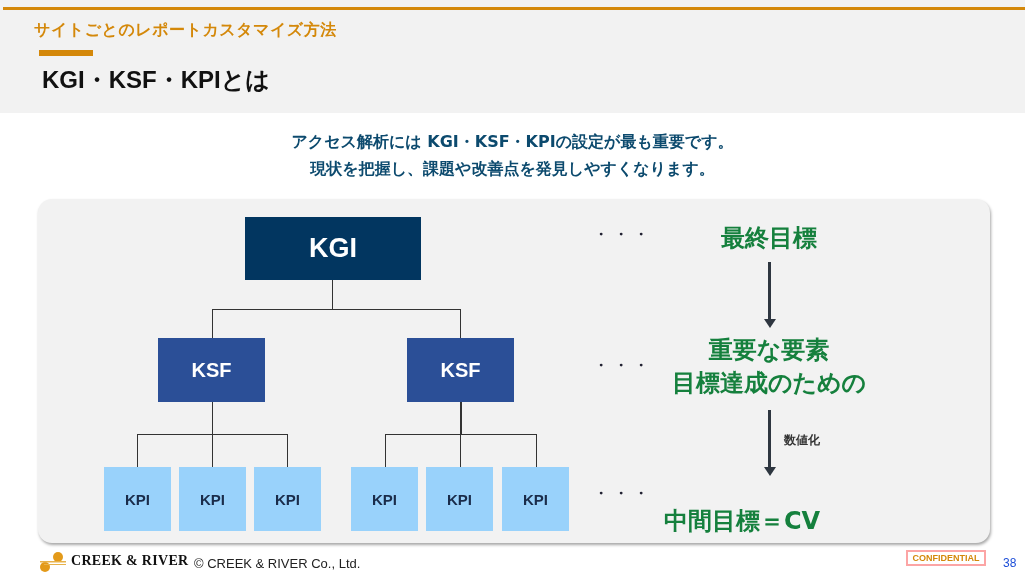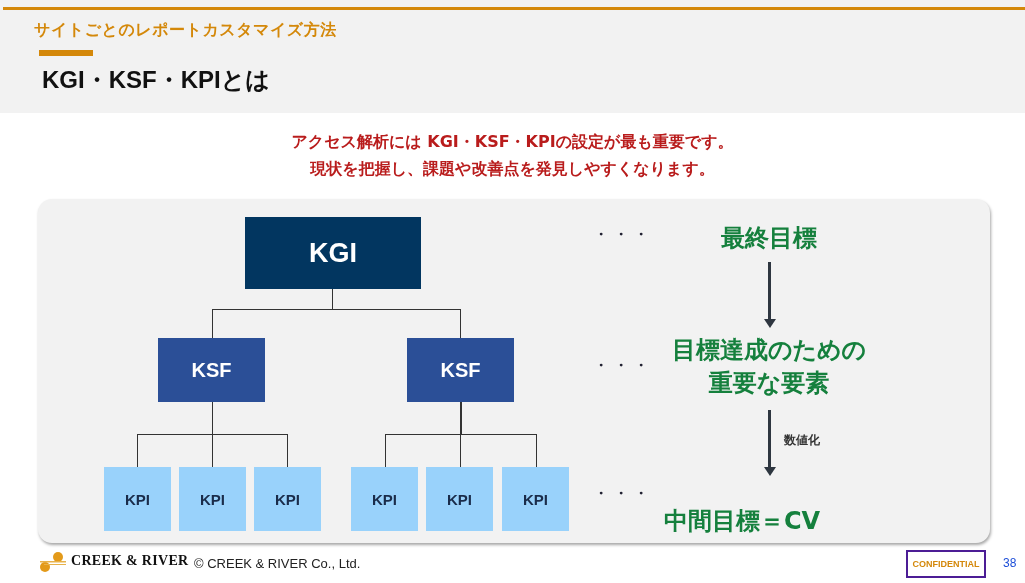--- a/index.html
+++ b/index.html
@@ -6,40 +6,40 @@
   body {
     width: 1025px; height: 583px; position: relative; overflow: hidden;
     background: #ffffff;
     font-family: "DejaVu Sans", "Liberation Sans", sans-serif;
   }
   .topbar { position: absolute; left: 0; top: 0; width: 1025px; height: 113px; background: #f2f2f2; }
   .topline { position: absolute; left: 3px; top: 7px; width: 1022px; height: 3px; background: #d4880a; }
   .subtitle { position: absolute; left: 34px; top: 20px; font-size: 16px; font-weight: bold; color: #d4880a; letter-spacing: 0.5px; }
   .accent-bar { position: absolute; left: 39px; top: 50px; width: 54px; height: 6px; background: #d4880a; }
   .title { position: absolute; left: 42px; top: 64px; font-size: 24px; font-weight: bold; color: #111; font-family: "Liberation Sans", sans-serif; }
-  .intro { position: absolute; left: 0; width: 1025px; top: 128px; text-align: center; font-size: 16px; font-weight: bold; color: #b91c1c; line-height: 27px; }
+  .intro { position: absolute; left: 0; width: 1025px; top: 128px; text-align: center; font-size: 16px; font-weight: bold; color: #0c4a6e; line-height: 27px; }
   .panel {
     position: absolute; left: 38px; top: 199px; width: 952px; height: 344px;
     background: #f2f2f2; border-radius: 14px;
     box-shadow: 1px 2px 3px rgba(0,0,0,0.35);
   }
   .box { position: absolute; display: flex; align-items: center; justify-content: center; font-family: "Liberation Sans", sans-serif; font-weight: bold; }
-  .kgi { left: 245px; top: 217px; width: 176px; height: 72px; background: #023660; color: #fff; font-size: 27px; }
+  .kgi { left: 245px; top: 217px; width: 176px; height: 63px; background: #023660; color: #fff; font-size: 27px; }
   .ksf { top: 338px; width: 107px; height: 64px; background: #2b4f97; color: #fff; font-size: 20px; }
   .kpi { top: 467px; width: 67px; height: 64px; background: #99d2fb; color: #1a2c4a; font-size: 15px; }
   .line { position: absolute; background: #333; }
   .dots { position: absolute; left: 594px; font-size: 14px; color: #223; letter-spacing: 6px; font-weight: bold; }
   .label { position: absolute; color: #15803d; font-weight: bold; text-align: center; font-size: 24px; line-height: 33px; }
   .arrow-shaft { position: absolute; width: 3px; background: #2e3640; }
   .arrow-head { position: absolute; width: 0; height: 0; border-left: 6px solid transparent; border-right: 6px solid transparent; border-top: 9px solid #2e3640; }
   .arrow-note { position: absolute; left: 784px; top: 432px; font-size: 12px; color: #333; font-weight: bold; }
   .logo { position: absolute; left: 38px; top: 551px; width: 30px; height: 22px; }
   .brand { position: absolute; left: 71px; top: 553px; font-family: "Liberation Serif", serif; font-weight: bold; font-size: 14px; color: #111; letter-spacing: 0.3px; }
   .copyright { position: absolute; left: 194px; top: 556px; font-size: 13px; color: #222; font-family: "Liberation Sans", sans-serif; }
-  .confidential { position: absolute; left: 906px; top: 550px; width: 80px; height: 28px; border: 2px solid #4c1d95; box-sizing: border-box; color: #d4880a; font-size: 9px; font-weight: bold; display: flex; align-items: center; justify-content: center; font-family: "Liberation Sans", sans-serif; }
+  .confidential { position: absolute; left: 906px; top: 550px; width: 80px; height: 16px; border: 2px solid #fca5a5; box-sizing: border-box; color: #d4880a; font-size: 9px; font-weight: bold; display: flex; align-items: center; justify-content: center; font-family: "Liberation Sans", sans-serif; }
   .pagenum { position: absolute; left: 1003px; top: 556px; font-size: 12px; color: #1d4ed8; font-family: "Liberation Sans", sans-serif; }
 </style>
 </head>
 <body>
 
 <div class="topbar"></div>
 <div class="topline"></div>
 <div class="subtitle">サイトごとのレポートカスタマイズ方法</div>
 <div class="accent-bar"></div>
 <div class="title">KGI・KSF・KPIとは</div>
@@ -82,22 +82,22 @@
 <div class="dots" style="top:226px;">・・・</div>
 <div class="dots" style="top:357px;">・・・</div>
 <div class="dots" style="top:485px;">・・・</div>
 
 <div class="label" style="left:669px;top:222px;width:200px;">最終目標</div>
 
 <div class="arrow-shaft" style="left:768px;top:262px;height:58px;"></div>
 <div class="arrow-head" style="left:764px;top:319px;"></div>
 
 <div class="label" style="left:640px;top:334px;width:258px;">
+  <div>重要な要素</div>
   <div>目標達成のための</div>
-  <div>重要な要素</div>
 </div>
 
 <div class="arrow-shaft" style="left:768px;top:410px;height:58px;"></div>
 <div class="arrow-head" style="left:764px;top:467px;"></div>
 <div class="arrow-note">数値化</div>
 
 <div class="label" style="left:632px;top:480px;width:220px;margin-top:25px;">中間目標＝CV</div>
 
 <svg class="logo" viewBox="0 0 30 22">
   <circle cx="20" cy="6" r="5" fill="#e39a1a"></circle>

